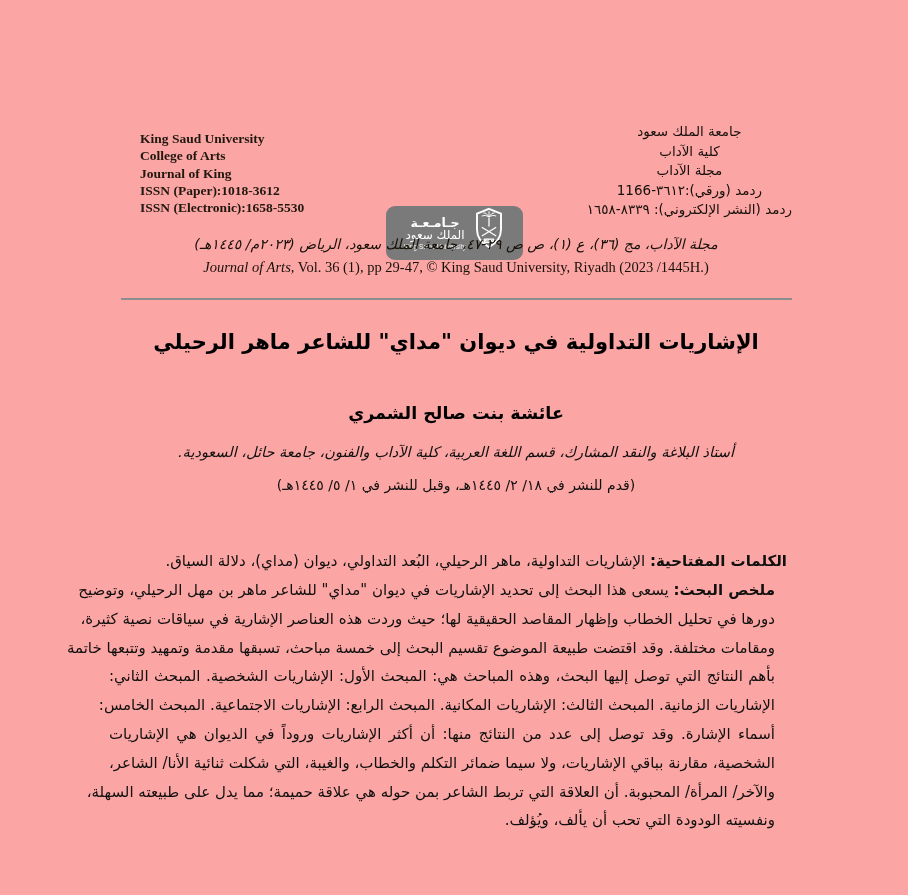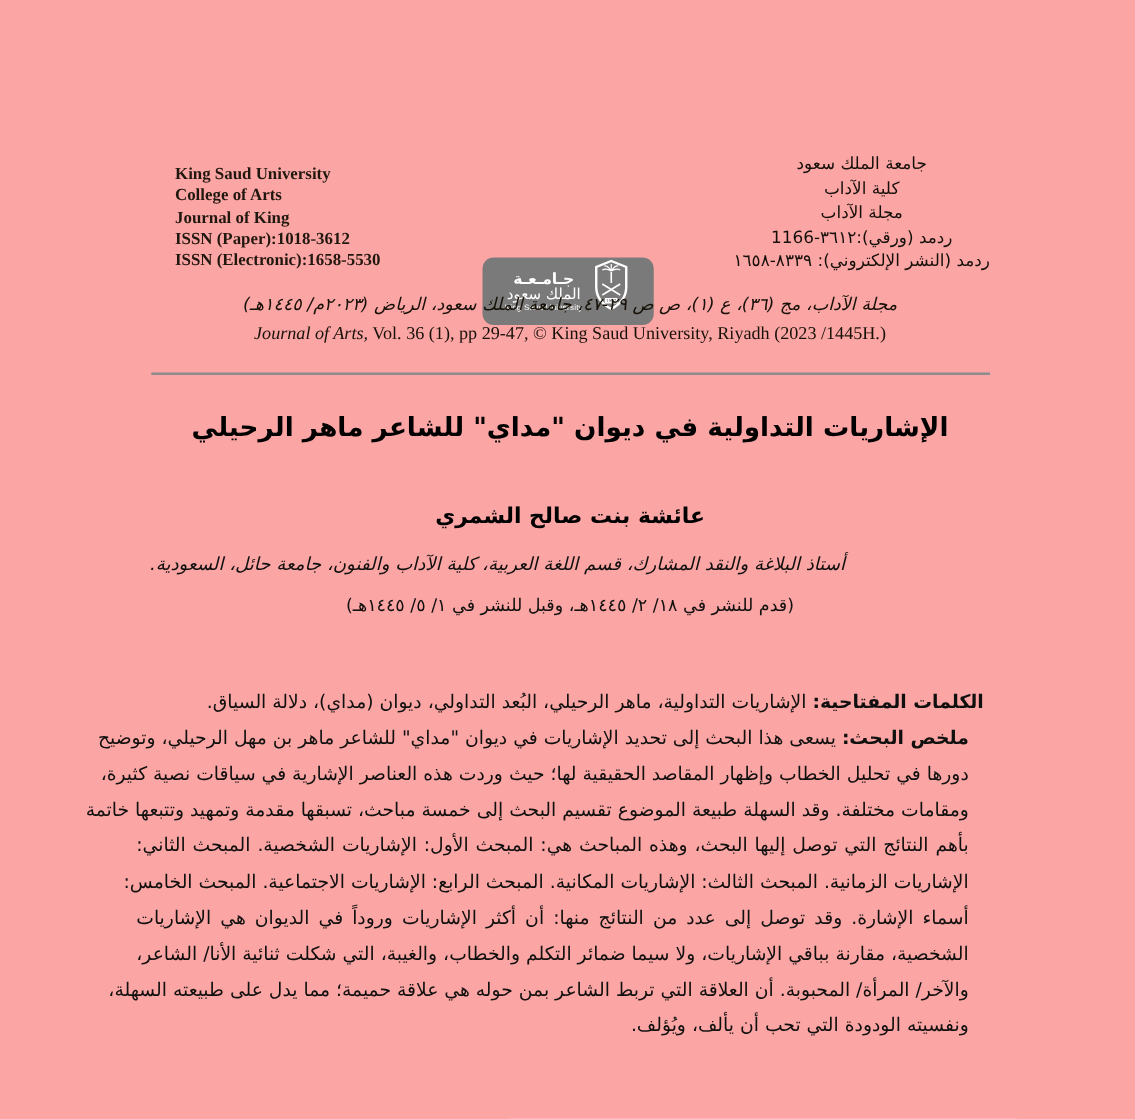--- a/index.html
+++ b/index.html
@@ -47,21 +47,21 @@
   
   .title{
     position:absolute;left:110px;top:330px;width:692px;text-align:center;direction:rtl;
     font-size:21px;font-weight:bold;color:#000;
   }
   .author{
     position:absolute;left:120px;top:403px;width:672px;text-align:center;direction:rtl;
     font-size:17.5px;font-weight:bold;color:#000;
   }
   .affil{
-    position:absolute;left:120px;top:444px;width:672px;text-align:left;direction:rtl;
+    position:absolute;left:120px;top:444px;width:672px;text-align:center;direction:rtl;
     font-size:14.5px;font-style:italic;color:#10100e;
   }
   .dates{
     position:absolute;left:120px;top:477px;width:672px;text-align:center;direction:rtl;
     font-size:14px;color:#10100e;
   }
 
   
   .keywords{
     position:absolute;left:121px;top:547px;width:666px;direction:rtl;text-align:right;
@@ -124,21 +124,21 @@
   <div class="title">الإشاريات التداولية في ديوان "مداي" للشاعر ماهر الرحيلي</div>
   <div class="author">عائشة بنت صالح الشمري</div>
   <div class="affil">أستاذ البلاغة والنقد المشارك، قسم اللغة العربية، كلية الآداب والفنون، جامعة حائل، السعودية.</div>
   <div class="dates">(قدم للنشر في ١٨/ ٢/ ١٤٤٥هـ، وقبل للنشر في ١/ ٥/ ١٤٤٥هـ)</div>
 
   <div class="keywords"><span class="blabel">الكلمات المفتاحية:</span><span> الإشاريات التداولية، ماهر الرحيلي، البُعد التداولي، ديوان (مداي)، دلالة السياق.</span></div>
 
   <div class="abstract">
     <div class="line"><span class="blabel">ملخص البحث:</span><span> يسعى هذا البحث إلى تحديد الإشاريات في ديوان "مداي" للشاعر ماهر بن مهل الرحيلي، وتوضيح</span></div>
     <div class="line">دورها في تحليل الخطاب وإظهار المقاصد الحقيقية لها؛ حيث وردت هذه العناصر الإشارية في سياقات نصية كثيرة،</div>
-    <div class="line">ومقامات مختلفة. وقد السهلة طبيعة الموضوع تقسيم البحث إلى خمسة مباحث، تسبقها مقدمة وتمهيد وتتبعها خاتمة</div>
+    <div class="line">ومقامات مختلفة. وقد اقتضت طبيعة الموضوع تقسيم البحث إلى خمسة مباحث، تسبقها مقدمة وتمهيد وتتبعها خاتمة</div>
     <div class="line">بأهم النتائج التي توصل إليها البحث، وهذه المباحث هي: المبحث الأول: الإشاريات الشخصية. المبحث الثاني:</div>
     <div class="line">الإشاريات الزمانية. المبحث الثالث: الإشاريات المكانية. المبحث الرابع: الإشاريات الاجتماعية. المبحث الخامس:</div>
     <div class="line">أسماء الإشارة. وقد توصل إلى عدد من النتائج منها: أن أكثر الإشاريات وروداً في الديوان هي الإشاريات</div>
     <div class="line">الشخصية، مقارنة بباقي الإشاريات، ولا سيما ضمائر التكلم والخطاب، والغيبة، التي شكلت ثنائية الأنا/ الشاعر،</div>
     <div class="line">والآخر/ المرأة/ المحبوبة. أن العلاقة التي تربط الشاعر بمن حوله هي علاقة حميمة؛ مما يدل على طبيعته السهلة،</div>
     <div class="line last">ونفسيته الودودة التي تحب أن يألف، ويُؤلف.</div>
   </div>
 
 </div>
 

